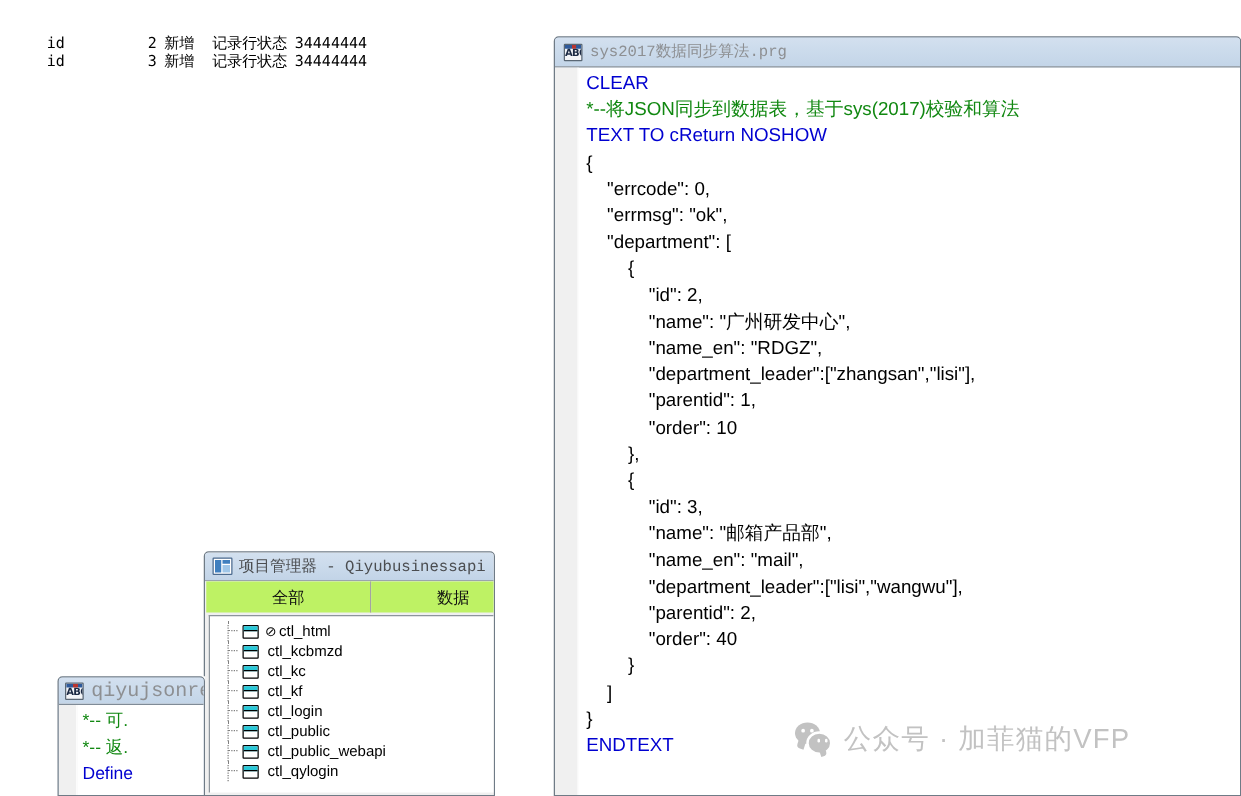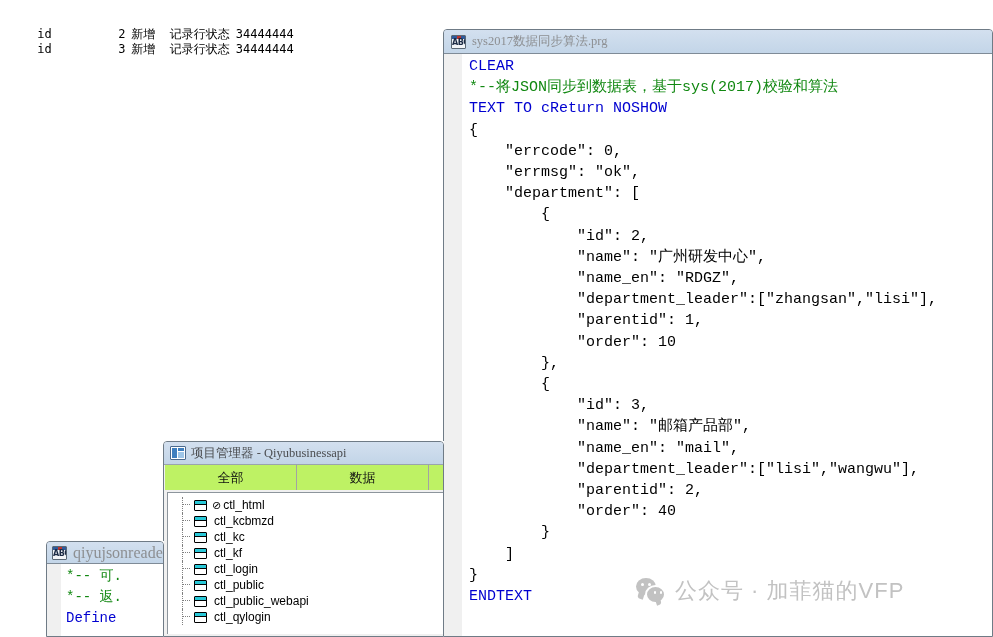--- a/index.html
+++ b/index.html
@@ -89,21 +89,21 @@
     left: 0; right: 0; top: 2px;
     text-align: center;
     font-family: "DejaVu Sans", sans-serif;
     font-size: 8px;
     font-weight: bold;
     color: #1b2a44;
     line-height: 10px;
     letter-spacing: -0.5px;
   }
   .title-text {
-    font-family: Liberation Serif, serif;
+    font-family: Liberation Mono, monospace;
     font-size: 12.5px;
     color: #8d8f92;
     white-space: nowrap;
     overflow: hidden;
   }
   .editor-body {
     background: #ffffff;
     border-top: 1px solid #7f8b97;
     height: calc(100% - 23px);
     position: relative;
@@ -118,21 +118,21 @@
     height: 100%;
   }
   .code {
     flex: 1 1 auto;
     position: relative;
     overflow: hidden;
     padding-top: 2px;
   }
   .cline {
     white-space: pre;
-    font-family: Liberation Mono, monospace;
+    font-family: Liberation Sans, sans-serif;
     font-size: 15px;
     line-height: 21.2px;
     color: #000000;
     padding-left: 6px;
   }
   .kw { color: #0000d0; }
   .cm { color: #118811; }
 
   
   #win-main {
@@ -158,21 +158,21 @@
   #win-small .cline {
     font-size: 14px;
     line-height: 21px;
     padding-left: 4px;
   }
 
   
   #win-pm {
     left: 163px;
     top: 441px;
-    width: 281px;
+    width: 233px;
     height: 196px;
     z-index: 2;
   }
   #win-pm .win-outer {
     border: 1px solid #6f7b86;
     border-radius: 4px 4px 0 0;
     background: #f0f0f0;
   }
   #win-pm .titlebar {
     height: 22px;

